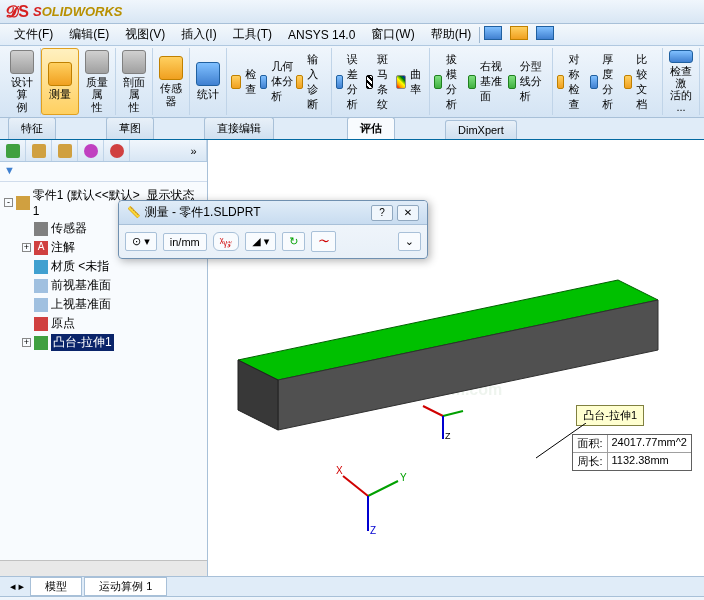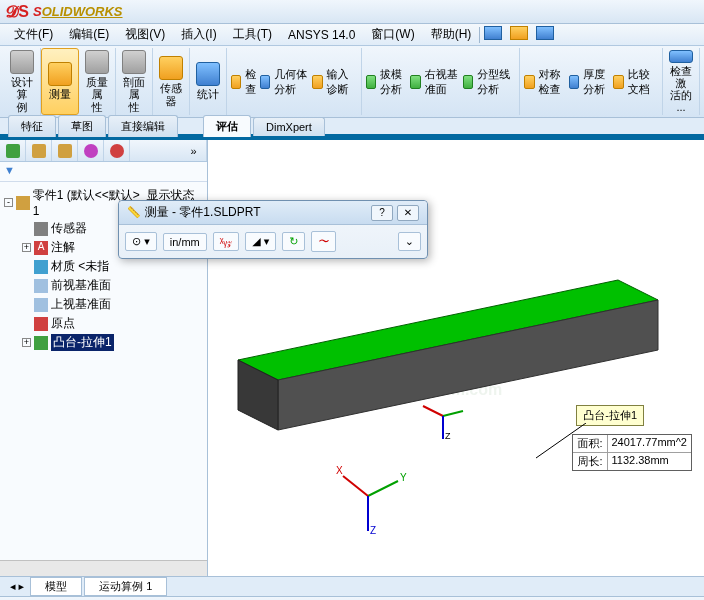--- a/index.html
+++ b/index.html
@@ -1,40 +1,40 @@
 <!DOCTYPE html>
 <html><head>
 <meta charset="utf-8">
 <style>
 * { margin: 0; padding: 0; box-sizing: border-box; font-family: "Microsoft YaHei", sans-serif; }
 body { width: 704px; height: 600px; background: #e8f0f8; overflow: hidden; font-size: 11px; }
 .titlebar { height: 24px; background: linear-gradient(#f0f6fc, #d8e6f4); display: flex; align-items: center; padding: 0 6px; border-bottom: 1px solid #a8c0d8; }
 .logo { color: #d62020; font-weight: bold; font-style: italic; font-size: 13px; margin-left: 4px; }
 .logo .s { color: #d62020; }
-.logo .w { color: #b89000; text-decoration: underline; }
+.logo .w { color: #b89000; }
 .menubar { height: 22px; background: linear-gradient(#f4f8fc, #e0ecf8); display: flex; align-items: center; padding: 0 6px; border-bottom: 1px solid #b0c8e0; }
 .menubar span { padding: 2px 8px; cursor: pointer; font-size: 12px; }
 .menubar .sep { border-left: 1px solid #a0b8d0; height: 16px; padding: 0; }
 .menubar .icbox { display: inline-block; padding: 0 4px; }
 .ribbon { height: 72px; background: linear-gradient(#f0f6fc, #d4e4f4); border-bottom: 1px solid #a8c0d8; display: flex; padding: 2px 4px; }
 .rgroup { display: flex; flex-direction: column; align-items: center; padding: 2px 6px; border-right: 1px solid #c0d4e8; }
 .rgroup.big { justify-content: center; }
 .rgroup .ic { width: 24px; height: 24px; background: linear-gradient(#ffd060, #f0a020); border-radius: 3px; border: 1px solid #c08000; }
 .rgroup .ic.blue { background: linear-gradient(#80c0ff, #4080d0); border-color: #2060a0; }
 .rgroup .ic.gray { background: linear-gradient(#d0d0d0, #a0a0a0); border-color: #808080; }
 .rgroup .lbl { font-size: 11px; margin-top: 2px; text-align: center; line-height: 1.1; }
 .rcol { display: flex; justify-content: space-around; padding: 0 4px; border-right: 1px solid #c0d4e8; }
 .rcol .ritem { display: flex; align-items: center; gap: 4px; font-size: 11px; padding: 1px 0; }
 .rcol .ritem .smic { width: 14px; height: 14px; border-radius: 2px; }
 .smic.y { background: linear-gradient(#ffd060, #f0a020); border: 1px solid #c08000; }
 .smic.b { background: linear-gradient(#80c0ff, #4080d0); border: 1px solid #2060a0; }
 .smic.g { background: linear-gradient(#80e080, #40b040); border: 1px solid #208020; }
 .smic.zb { background: repeating-linear-gradient(45deg, #000, #000 2px, #fff 2px, #fff 4px); border: 1px solid #000; }
 .smic.rb { background: linear-gradient(45deg, red, orange, yellow, green, blue); border: 1px solid #888; }
-.tabs { height: 22px; background: #e0ecf8; display: flex; align-items: center; padding: 0 8px; border-bottom: 6px solid #0369a1; }
+.tabs { height: 22px; background: #e0ecf8; display: flex; align-items: flex-end; padding: 0 8px; border-bottom: 1px solid #0369a1; gap: 48px; }
 .tab { padding: 3px 12px; background: linear-gradient(#e8f0f8, #d0e0f0); border: 1px solid #a8c0d8; border-bottom: none; margin-right: 2px; border-radius: 3px 3px 0 0; font-size: 11px; }
 .tab.active { background: #f8fbfe; font-weight: bold; margin-left: 23px; }
 .vtoolbar { position: absolute; right: 6px; top: 142px; display: flex; gap: 2px; }
 .vtoolbar .vic { width: 18px; height: 18px; background: linear-gradient(#f0f6fc, #d4e4f4); border: 1px solid #a8c0d8; border-radius: 2px; }
 .main { display: flex; height: calc(100% - 164px); }
 .sidebar { width: 208px; background: #f8fbfe; border-right: 1px solid #a8c0d8; display: flex; flex-direction: column; }
 .sidetabs { height: 22px; background: linear-gradient(#f0f6fc, #d8e6f4); display: flex; border-bottom: 1px solid #b0c8e0; }
 .sidetabs .st { width: 26px; display: flex; align-items: center; justify-content: center; border-right: 1px solid #c0d4e8; }
 .sidetabs .st .si { width: 14px; height: 14px; border-radius: 2px; }
 .filterbar { height: 20px; border-bottom: 1px solid #d0dcec; padding: 2px 4px; }
@@ -128,20 +128,34 @@
         <div class="smic b"></div>
         <span>几何体分析</span>
       </div>
     <div class="ritem">
         <div class="smic y"></div>
         <span>输入诊断</span>
       </div>
   </div>
   <div class="rcol">
     <div class="ritem">
+        <div class="smic b"></div>
+        <span>误差分析</span>
+      </div>
+    <div class="ritem">
+        <div class="smic zb"></div>
+        <span>斑马条纹</span>
+      </div>
+    <div class="ritem">
+        <div class="smic rb"></div>
+        <span>曲率</span>
+      </div>
+  </div>
+  <div class="rcol">
+    <div class="ritem">
         <div class="smic g"></div>
         <span>拔模分析</span>
       </div>
     <div class="ritem">
         <div class="smic g"></div>
         <span>右视基准面</span>
       </div>
     <div class="ritem">
         <div class="smic g"></div>
         <span>分型线分析</span>
@@ -300,21 +314,21 @@
 <div class="floatwin">
   <div class="ftitle">
     <span style="margin-right:4px;">📏</span>
     <span class="ftxt">测量 - 零件1.SLDPRT</span>
     <div class="fbtn">?</div>
     <div class="fbtn">✕</div>
   </div>
   <div class="fbody">
     <div class="fb">⊙ ▾</div>
     <div class="fb"><span>in</span>/<span>mm</span></div>
-    <div class="fb" style="color:#d00000;">ᵡᵧ𝓏</div>
+    <div class="fb" style="color:#d00000;border-radius:6px;">ᵡᵧ𝓏</div>
     <div class="fb">◢ ▾</div>
     <div class="fb" style="color:#00a000;">↻</div>
     <div class="fb" style="color:#d00000;">〜</div>
     <div style="flex:1"></div>
     <div class="fb">⌄</div>
   </div>
 </div>
 
 <div class="bottomtabs">
   <span style="padding:0 6px;">◂ ▸</span>

